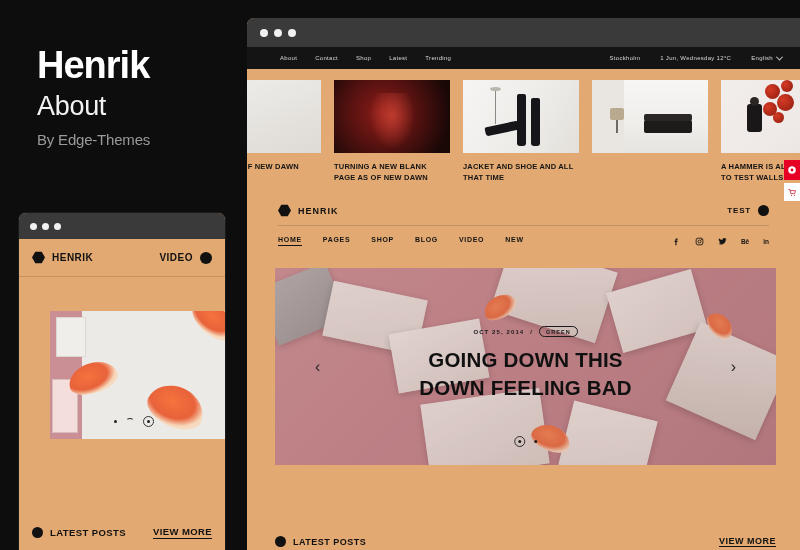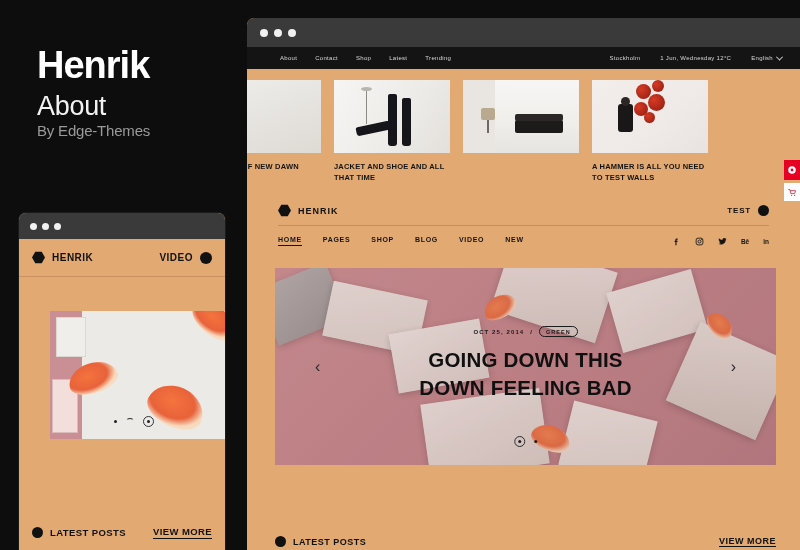--- a/index.html
+++ b/index.html
@@ -18,21 +18,21 @@
   #title-block { position: absolute; left: 37px; top: 46px; }
   #theme-name {
     font-size: 38px; font-weight: bold; color: #ffffff;
     letter-spacing: -1px; line-height: 1.0;
   }
   #theme-sub {
     font-size: 27px; font-weight: normal; color: #f2f2f2;
     margin-top: 9px; line-height: 1.0; letter-spacing: -0.3px;
   }
   #theme-author {
-    font-size: 15px; color: #9a9a9a; margin-top: 2px; letter-spacing: -0.2px;
+    font-size: 15px; color: #9a9a9a; margin-top: 11px; letter-spacing: -0.2px;
   }
 
   
   #mobile-window {
     position: absolute; left: 19px; top: 213px;
     width: 206px; height: 337px;
     background: #e2a972;
     border-radius: 7px 7px 0 0;
     overflow: hidden;
     box-shadow: 0 0 0 1px #1b1b1b;
@@ -370,20 +370,24 @@
   </div>
 
   <div id="ticker">
     <div id="ticker-rail">
 
       <div class="tick-card">
         <div class="tick-img" id="ti0"></div>
         <div class="tick-title">PAGE AS OF NEW DAWN</div>
       </div>
 
+      <div class="tick-card">
+        <div class="tick-img" id="ti1"></div>
+        <div class="tick-title">TURNING A NEW BLANK PAGE AS OF NEW DAWN</div>
+      </div>
 
       <div class="tick-card">
         <div class="tick-img" id="ti2">
           <span class="bottle" style="left:54px;top:14px;width:9px;height:52px;"></span>
           <span class="bottle" style="left:68px;top:18px;width:9px;height:48px;"></span>
           <span class="bottle" style="left:22px;top:44px;width:34px;height:9px;transform:rotate(-12deg);"></span>
           <span style="position:absolute;left:32px;top:10px;width:1px;height:34px;background:#8d8984;"></span>
           <span style="position:absolute;left:27px;top:7px;width:11px;height:4px;border-radius:50%;background:#b9b5af;"></span>
         </div>
         <div class="tick-title">JACKET AND SHOE AND ALL THAT TIME</div>

